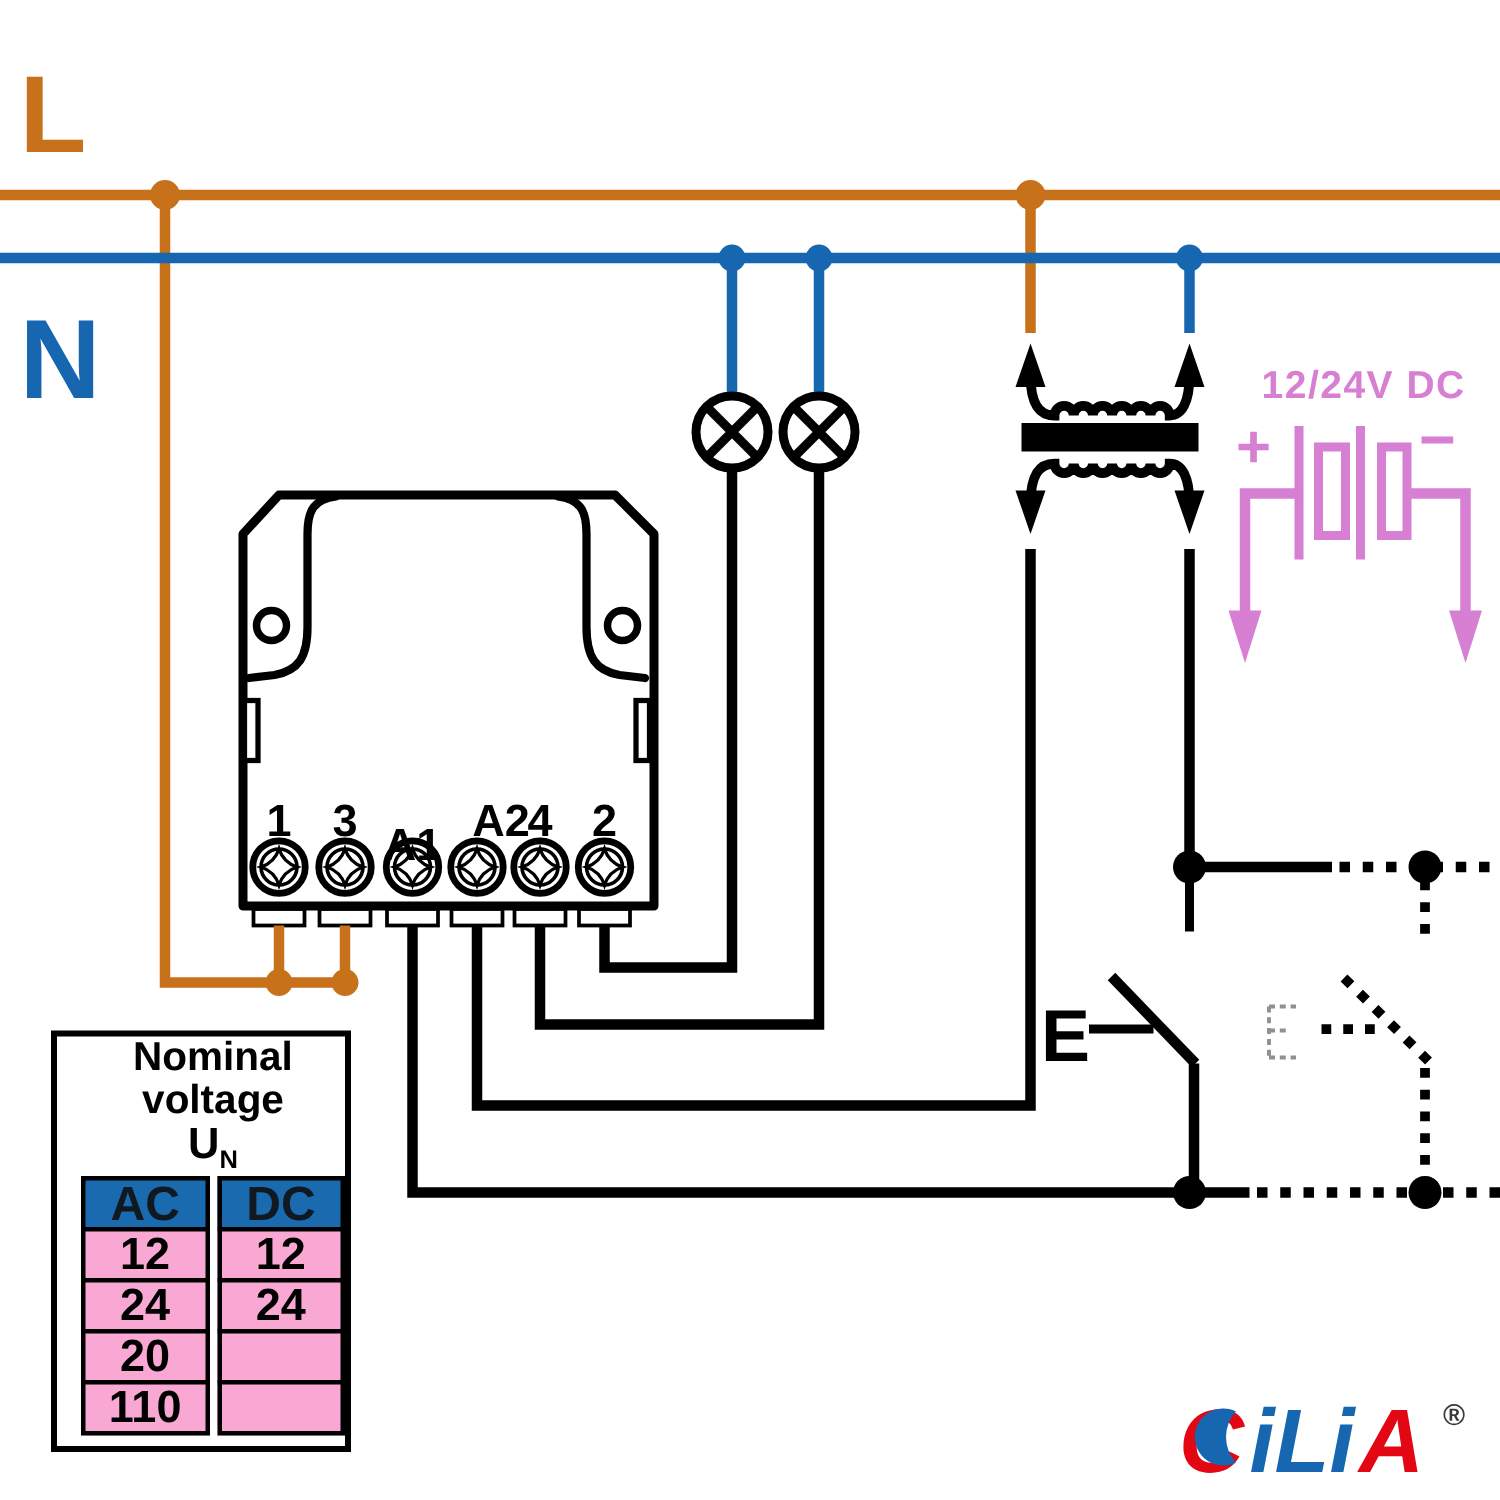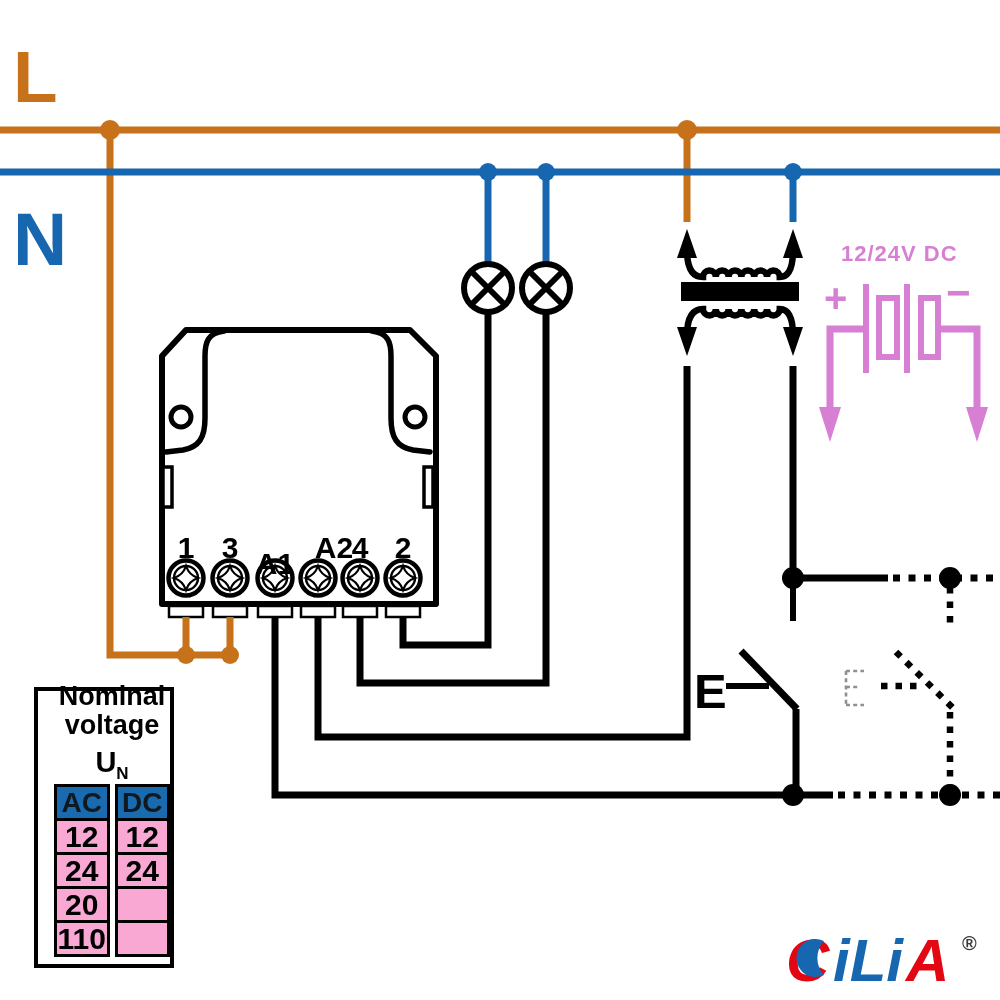--- a/index.html
+++ b/index.html
@@ -2,37 +2,37 @@
 <html><head>
 <meta charset="utf-8">
 <style>
   html,body{margin:0;padding:0;background:#fff;}
   .canvas{position:relative;width:1000px;height:1000px;background:#fff;
           font-family:"Liberation Sans",sans-serif;overflow:hidden;}
   svg{position:absolute;left:0;top:0;}
   .lbl{position:absolute;line-height:1;font-weight:bold;white-space:nowrap;}
   .lbl-l{left:13px;top:40px;font-size:73px;color:#c7711b;}
   .lbl-n{left:13px;top:202px;font-size:75px;color:#1666b0;}
-  .lbl-dc{left:841px;top:243px;font-size:22px;color:#d77fd3;letter-spacing:1px;}
+  .lbl-dc{left:841px;top:243px;font-size:26px;color:#d77fd3;letter-spacing:1px;}
   .lbl-plus{left:824px;top:278px;font-size:40px;color:#d77fd3;}
   .lbl-minus{left:946px;top:272px;font-size:42px;color:#d77fd3;}
   .lbl-e{left:694px;top:667px;font-size:49px;color:#000;}
   .term{position:absolute;top:533px;font-size:30px;color:#000;transform:translateX(-50%);}
   
-  .vtable{position:absolute;left:34px;top:687px;width:140px;height:281px;
+  .vtable{position:absolute;left:34px;top:687px;width:200px;height:281px;
           border:4px solid #000;box-sizing:border-box;background:#fff;padding-left:16px;}
   .vtable-title{height:96px;display:flex;flex-direction:column;align-items:center;
                 justify-content:center;font-weight:bold;font-size:27px;line-height:29px;color:#000;}
-  .vtable-sym{font-size:29px;line-height:44px;}
+  .vtable-sym{font-size:29px;line-height:30px;}
   .vtable-sym sub{font-size:17px;}
   .vgrid{display:grid;grid-template-columns:1fr 1fr;column-gap:5px;}
   .vcell{border:3px solid #000;margin-top:-3px;height:37px;box-sizing:border-box;
          display:flex;align-items:center;justify-content:center;
          font-weight:bold;font-size:30px;color:#000;background:#f9a8d4;}
-  .vhead{background:#1a6ab0;color:#101820;font-size:28px;}
+  .vhead{background:#1a6ab0;color:#101820;font-size:32px;}
 </style>
 </head>
 <body>
 
 <div class="canvas">
 
   <svg width="1000" height="1000" viewBox="0 0 1000 1000">
 
     <g fill="none" stroke="#000">
       <path d="M 186,330 H 410 L 436,356 V 604 H 162 V 356 Z" stroke-width="6" fill="#fff" stroke-linejoin="round"></path>

